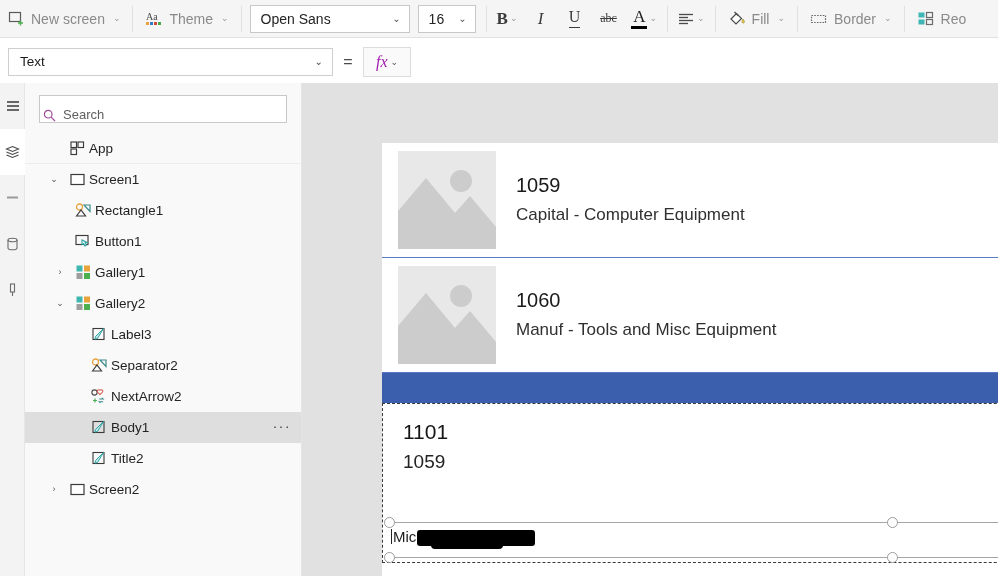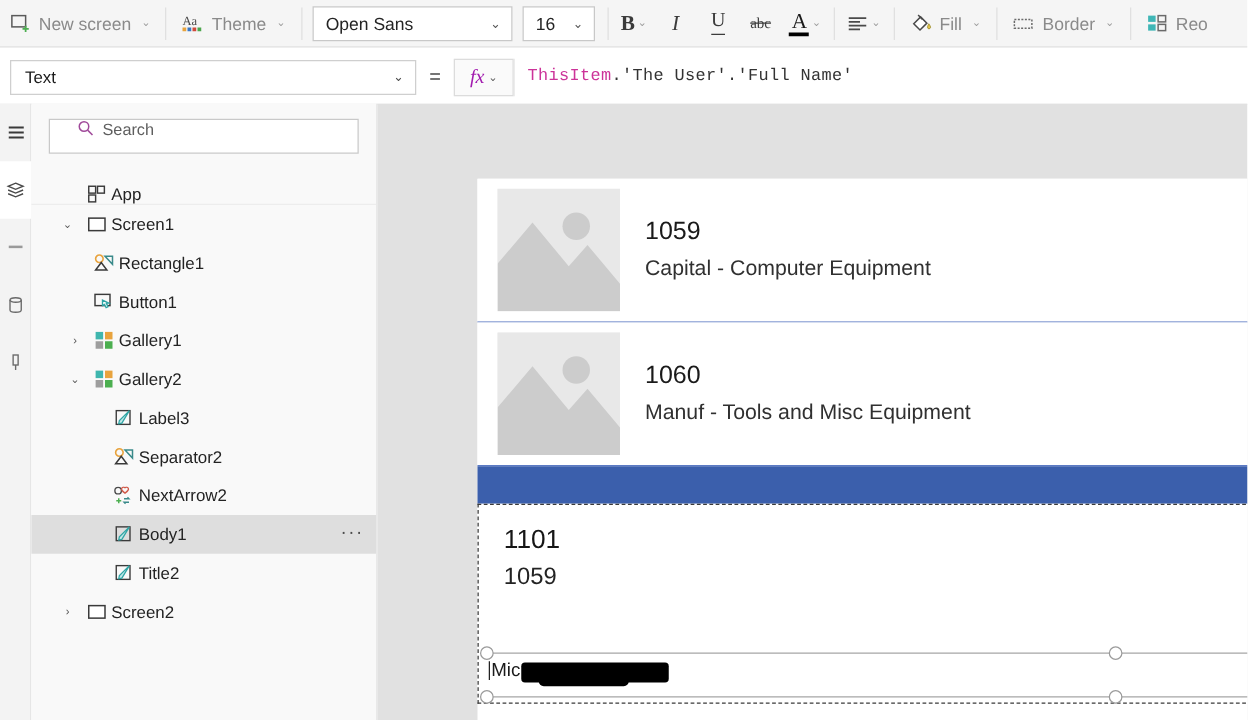--- a/index.html
+++ b/index.html
@@ -104,31 +104,31 @@
   }
   .tree-hdr {
     height: 42px; flex: none; display: flex; align-items: center; justify-content: space-between;
     padding: 0 12px 0 14px; border-bottom: 1px solid #ededed; background: #f9f9f9;
   }
   .tree-title { font-size: 17px; color: #1f1f1f; font-weight: 400; }
   .x-btn { width: 22px; height: 22px; display: flex; align-items: center; justify-content: center; cursor: default; }
   .search-wrap { padding: 12px 14px 10px 14px; flex: none; }
   .search-box {
     height: 28px; border: 1px solid #c9c9c9; background: #fff;
-    display: flex; align-items: flex-start; gap: 7px; padding: 0 22px; cursor: text;
+    display: flex; align-items: flex-end; gap: 7px; padding: 0 3px; cursor: text;
   }
   .search-ph { font-size: 13px; color: #5e5e5e; }
   .tree-scroll { flex: 1; overflow: hidden; }
 
   .trow {
     height: 31px; display: flex; align-items: center; cursor: default;
     padding-right: 10px; position: relative;
   }
   .trow.sel { background: #dedede; }
-  .trow.app { border-bottom: 1px solid #ededed; align-items: flex-end; }
+  .trow.app { border-bottom: 1px solid #ededed; }
   .twist { width: 22px; flex: none; display: flex; align-items: center; justify-content: center; }
   .twist-g { font-size: 9px; color: #555; line-height: 1; }
   .ticn { width: 24px; flex: none; display: flex; align-items: center; justify-content: center; }
   .tlabel { font-size: 13.5px; color: #232323; white-space: nowrap; }
   .ellipsis { margin-left: auto; font-size: 15px; color: #4a4a4a; letter-spacing: 1.2px; line-height: 1; padding-bottom: 5px;}
 
   
   .canvas-area {
     position: absolute; top: 83px; left: 302px; width: 696px; height: 493px;
     background: #e1e1e1; overflow: hidden;
@@ -306,23 +306,20 @@
 
   <div class="fbar">
     <div class="propsel">
       <span>Text</span>
       <span class="cv">⌄</span>
     </div>
     <div class="eq">=</div>
     <div class="fxbox">
       <span class="fx">fx</span>
       <span class="fx-cv">⌄</span>
-    </div>
-    <div class="formula">
-      <span class="f-kw">ThisItem</span><span class="f-txt">.'The User'.'Full Name'</span>
     </div>
   </div>
 
   <div class="rail">
     <div class="rail-btn">
       <span class="icn">
         <svg width="14" height="12" viewBox="0 0 14 12">
           <g stroke="#3a3a3a" stroke-width="1.5">
               <path d="M1 2h12"></path>
               <path d="M1 6h12"></path>

